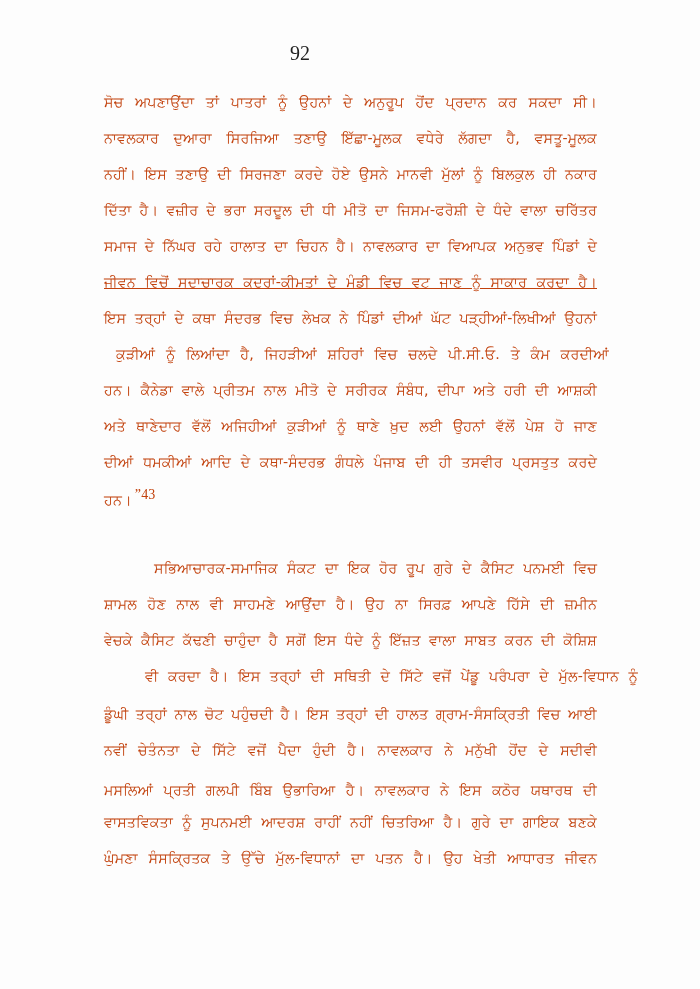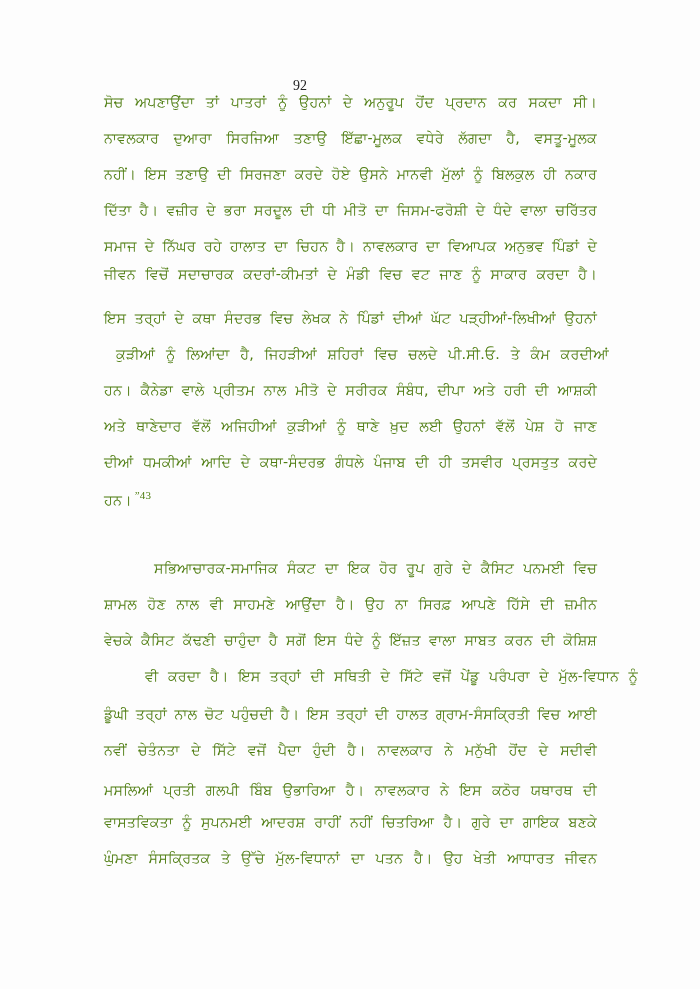--- a/index.html
+++ b/index.html
@@ -21,70 +21,69 @@
     width: 700px; height: 989px;
     background: #fdfdfd;
   }
   .page-number {
     position: absolute;
     top: 42px;
     left: 0;
     width: 600px;
     text-align: center;
     font-family: "Liberation Serif", serif;
-    font-size: 14px;
+    font-size: 20px;
     color: #222;
-    margin-top: 36px;
   }
   .text-block {
     position: absolute;
     left: 104px;
     width: 493px;
   }
   .line {
     position: absolute;
     left: 0;
     width: 493px;
     height: 24px;
     font-size: 14.2px;
     line-height: 24px;
     white-space: nowrap;
     text-align: justify;
     text-align-last: justify;
-    color: #4d7c0f;
+    color: #c2410c;
     letter-spacing: 0.2px;
   }
   .line.last {
     text-align-last: left;
   }
   .line.indent {
     left: 50px;
     width: 443px;
   }
   sup.fn {
-    font-size: 11px;
+    font-size: 14px;
     vertical-align: super;
     line-height: 0;
     margin-left: 3px;
     font-family: "Liberation Serif", serif;
   }
 </style>
 </head>
 <body>
 
 <div class="page">
   <div class="page-number">92</div>
 
   <div class="text-block" style="top:90px;">
     <div class="line" style="top:0px;">ਸੋਚ ਅਪਣਾਉਂਦਾ ਤਾਂ ਪਾਤਰਾਂ ਨੂੰ ਉਹਨਾਂ ਦੇ ਅਨੁਰੂਪ ਹੋਂਦ ਪ੍ਰਦਾਨ ਕਰ ਸਕਦਾ ਸੀ।</div>
     <div class="line" style="top:36px;">ਨਾਵਲਕਾਰ ਦੁਆਰਾ ਸਿਰਜਿਆ ਤਣਾਉ ਇੱਛਾ-ਮੂਲਕ ਵਧੇਰੇ ਲੱਗਦਾ ਹੈ, ਵਸਤੂ-ਮੂਲਕ</div>
     <div class="line" style="top:72px;">ਨਹੀਂ। ਇਸ ਤਣਾਉ ਦੀ ਸਿਰਜਣਾ ਕਰਦੇ ਹੋਏ ਉਸਨੇ ਮਾਨਵੀ ਮੁੱਲਾਂ ਨੂੰ ਬਿਲਕੁਲ ਹੀ ਨਕਾਰ</div>
     <div class="line" style="top:108px;">ਦਿੱਤਾ ਹੈ। ਵਜ਼ੀਰ ਦੇ ਭਰਾ ਸਰਦੂਲ ਦੀ ਧੀ ਮੀਤੋ ਦਾ ਜਿਸਮ-ਫਰੋਸ਼ੀ ਦੇ ਧੰਦੇ ਵਾਲਾ ਚਰਿੱਤਰ</div>
     <div class="line" style="top:144px;">ਸਮਾਜ ਦੇ ਨਿੱਘਰ ਰਹੇ ਹਾਲਾਤ ਦਾ ਚਿਹਨ ਹੈ। ਨਾਵਲਕਾਰ ਦਾ ਵਿਆਪਕ ਅਨੁਭਵ ਪਿੰਡਾਂ ਦੇ</div>
-    <div class="line" style="top:172px;">ਜੀਵਨ ਵਿਚੋਂ ਸਦਾਚਾਰਕ ਕਦਰਾਂ-ਕੀਮਤਾਂ ਦੇ ਮੰਡੀ ਵਿਚ ਵਟ ਜਾਣ ਨੂੰ ਸਾਕਾਰ ਕਰਦਾ ਹੈ।</div>
+    <div class="line" style="top:180px;text-decoration:underline;">ਜੀਵਨ ਵਿਚੋਂ ਸਦਾਚਾਰਕ ਕਦਰਾਂ-ਕੀਮਤਾਂ ਦੇ ਮੰਡੀ ਵਿਚ ਵਟ ਜਾਣ ਨੂੰ ਸਾਕਾਰ ਕਰਦਾ ਹੈ।</div>
     <div class="line" style="top:216px;">ਇਸ ਤਰ੍ਹਾਂ ਦੇ ਕਥਾ ਸੰਦਰਭ ਵਿਚ ਲੇਖਕ ਨੇ ਪਿੰਡਾਂ ਦੀਆਂ ਘੱਟ ਪੜ੍ਹੀਆਂ-ਲਿਖੀਆਂ ਉਹਨਾਂ</div>
     <div class="line" style="top:252px;margin-left:12px;">ਕੁੜੀਆਂ ਨੂੰ ਲਿਆਂਦਾ ਹੈ, ਜਿਹੜੀਆਂ ਸ਼ਹਿਰਾਂ ਵਿਚ ਚਲਦੇ ਪੀ.ਸੀ.ਓ. ਤੇ ਕੰਮ ਕਰਦੀਆਂ</div>
     <div class="line" style="top:288px;">ਹਨ। ਕੈਨੇਡਾ ਵਾਲੇ ਪ੍ਰੀਤਮ ਨਾਲ ਮੀਤੋ ਦੇ ਸਰੀਰਕ ਸੰਬੰਧ, ਦੀਪਾ ਅਤੇ ਹਰੀ ਦੀ ਆਸ਼ਕੀ</div>
     <div class="line" style="top:324px;">ਅਤੇ ਥਾਣੇਦਾਰ ਵੱਲੋਂ ਅਜਿਹੀਆਂ ਕੁੜੀਆਂ ਨੂੰ ਥਾਣੇ ਖ਼ੁਦ ਲਈ ਉਹਨਾਂ ਵੱਲੋਂ ਪੇਸ਼ ਹੋ ਜਾਣ</div>
     <div class="line" style="top:360px;">ਦੀਆਂ ਧਮਕੀਆਂ ਆਦਿ ਦੇ ਕਥਾ-ਸੰਦਰਭ ਗੰਧਲੇ ਪੰਜਾਬ ਦੀ ਹੀ ਤਸਵੀਰ ਪ੍ਰਸਤੁਤ ਕਰਦੇ</div>
     <div class="line last" style="top:398px;">
       <span>ਹਨ।</span><sup class="fn">”43</sup>
     </div>
   </div>
 

